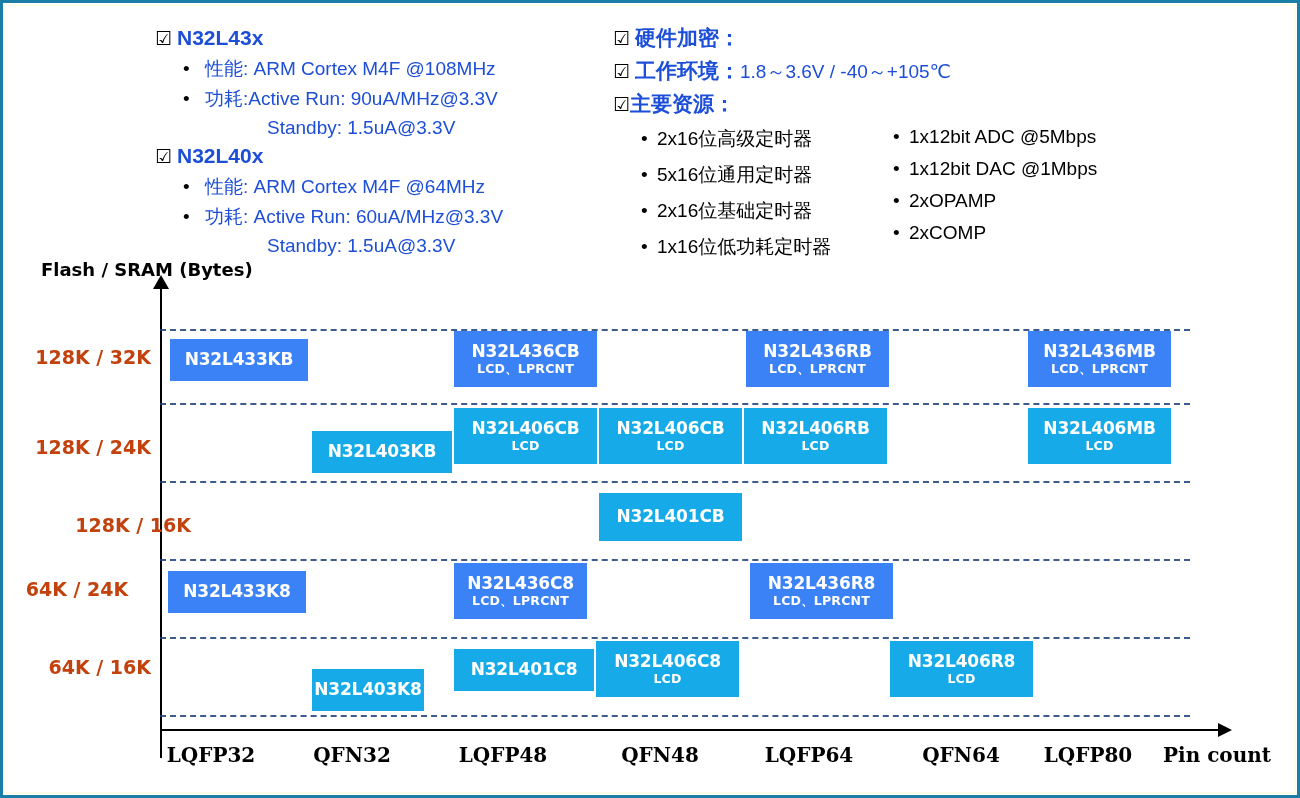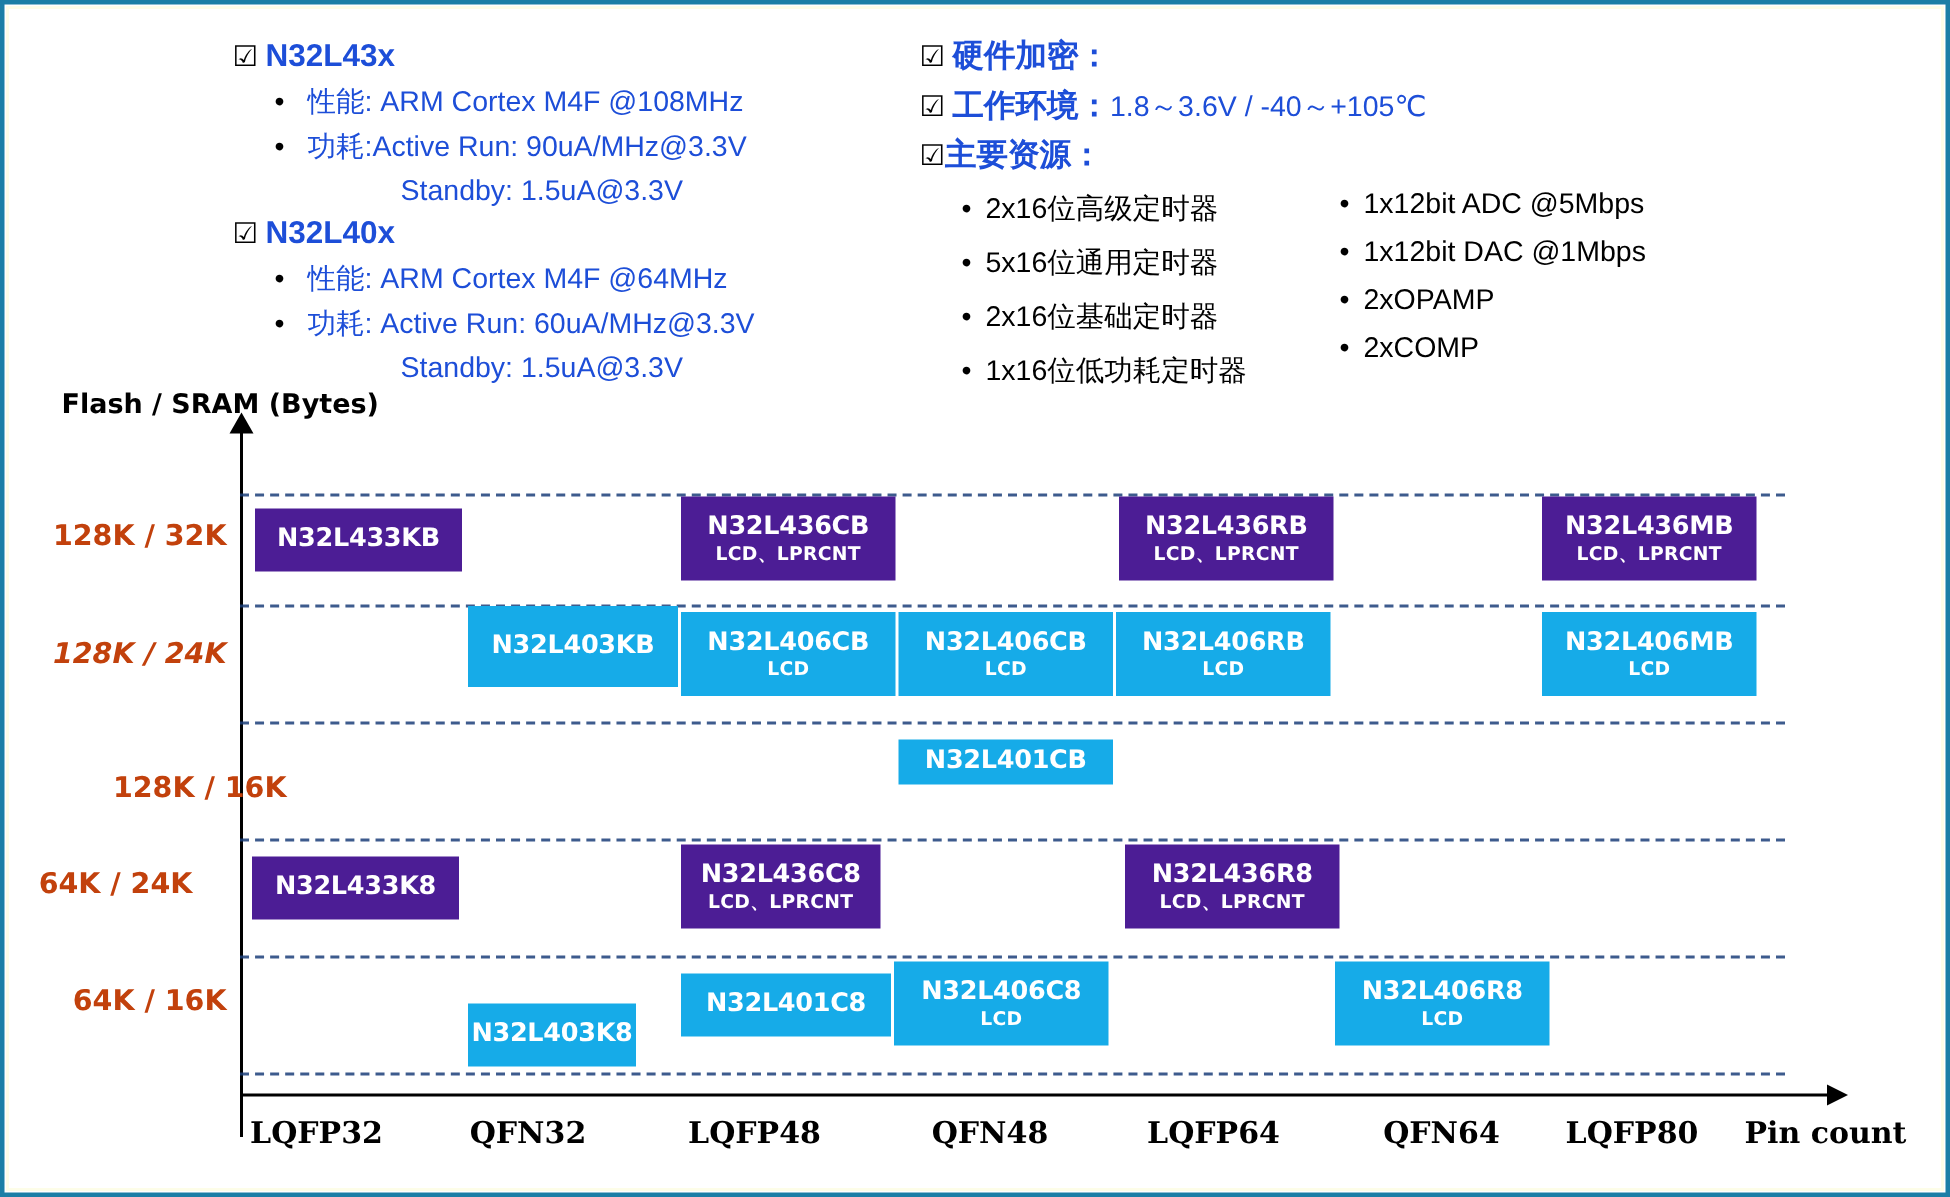--- a/index.html
+++ b/index.html
@@ -89,21 +89,21 @@
     box-sizing:border-box;
     display:flex;flex-direction:column;align-items:center;justify-content:center;
     color:#ffffff;
     font-family:"DejaVu Sans",sans-serif;
     font-weight:bold;
     line-height:1.05;
     text-align:center;
   }
   .chip .pn{font-size:17px;letter-spacing:-.2px;}
   .chip .sub{font-size:12.5px;margin-top:2px;letter-spacing:.2px;}
-  .chip.dark{background:#4c1d95;}
+  .chip.dark{background:#3b82f6;}
   .chip.light{background:#16abe8;}
 
   .xlab{
     position:absolute;top:490px;
     font-family:"DejaVu Serif",serif;
     font-weight:bold;font-size:20px;color:#000;
     white-space:nowrap;text-align:center;
   }
   .xlab.pin{font-family:"DejaVu Serif",serif;}
 </style>
@@ -211,61 +211,61 @@
     <div id="gridlines">
         <div class="gridline" style="top: 76px;"></div>
         <div class="gridline" style="top: 150px;"></div>
         <div class="gridline" style="top: 228px;"></div>
         <div class="gridline" style="top: 306px;"></div>
         <div class="gridline" style="top: 384px;"></div>
         <div class="gridline" style="top: 462px;"></div>
       </div>
     <div id="ylabels">
         <div class="ylab" style="top: 93px;">128K / 32K</div>
-        <div class="ylab" style="top: 172px; font-style: italic;">128K / 24K</div>
+        <div class="ylab" style="top: 183px;">128K / 24K</div>
         <div class="ylab" style="top: 261px; padding-left: 40px;">128K / 16K</div>
         <div class="ylab" style="top: 325px; text-align: center;">64K / 24K</div>
         <div class="ylab" style="top: 403px;">64K / 16K</div>
       </div>
     <div id="chips">
         <div class="chip dark" style="left: 167px; top: 86px; width: 138px; height: 42px;">
           <div class="pn">N32L433KB</div>
         </div>
         <div class="chip dark" style="left: 451px; top: 78px; width: 143px; height: 56px;">
           <div class="pn">N32L436CB</div>
           <div class="sub">LCD、LPRCNT</div>
         </div>
         <div class="chip dark" style="left: 743px; top: 78px; width: 143px; height: 56px;">
           <div class="pn">N32L436RB</div>
           <div class="sub">LCD、LPRCNT</div>
         </div>
         <div class="chip dark" style="left: 1025px; top: 78px; width: 143px; height: 56px;">
           <div class="pn">N32L436MB</div>
           <div class="sub">LCD、LPRCNT</div>
         </div>
-        <div class="chip light" style="left: 309px; top: 151px; width: 140px; height: 54px;">
+        <div class="chip light" style="left: 309px; top: 178px; width: 140px; height: 42px;">
           <div class="pn">N32L403KB</div>
         </div>
         <div class="chip light" style="left: 451px; top: 155px; width: 143px; height: 56px;">
           <div class="pn">N32L406CB</div>
           <div class="sub">LCD</div>
         </div>
         <div class="chip light" style="left: 596px; top: 155px; width: 143px; height: 56px;">
           <div class="pn">N32L406CB</div>
           <div class="sub">LCD</div>
         </div>
         <div class="chip light" style="left: 741px; top: 155px; width: 143px; height: 56px;">
           <div class="pn">N32L406RB</div>
           <div class="sub">LCD</div>
         </div>
         <div class="chip light" style="left: 1025px; top: 155px; width: 143px; height: 56px;">
           <div class="pn">N32L406MB</div>
           <div class="sub">LCD</div>
         </div>
-        <div class="chip light" style="left: 596px; top: 240px; width: 143px; height: 30px;">
+        <div class="chip light" style="left: 596px; top: 240px; width: 143px; height: 48px;">
           <div class="pn">N32L401CB</div>
         </div>
         <div class="chip dark" style="left: 165px; top: 318px; width: 138px; height: 42px;">
           <div class="pn">N32L433K8</div>
         </div>
         <div class="chip dark" style="left: 451px; top: 310px; width: 133px; height: 56px;">
           <div class="pn">N32L436C8</div>
           <div class="sub">LCD、LPRCNT</div>
         </div>
         <div class="chip dark" style="left: 747px; top: 310px; width: 143px; height: 56px;">

